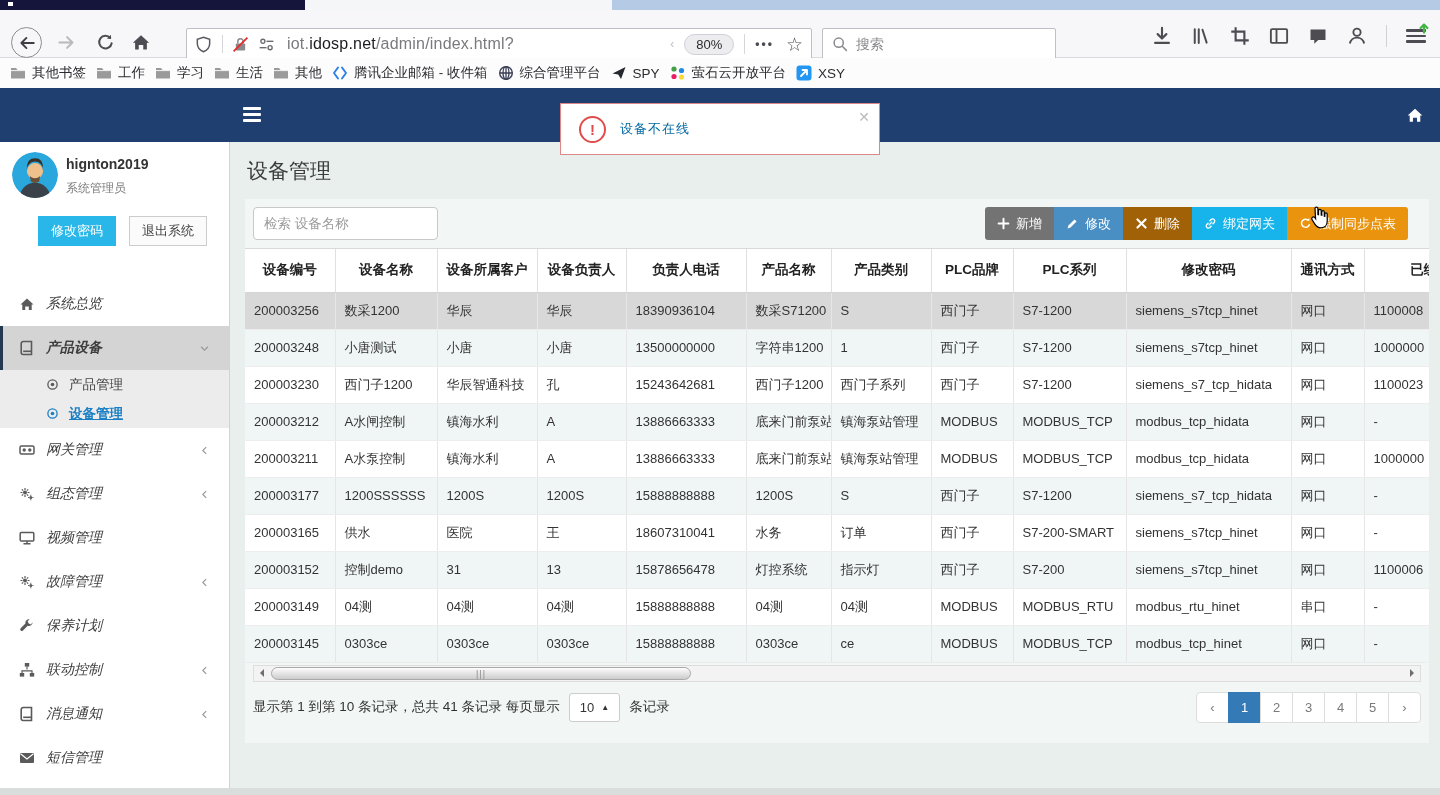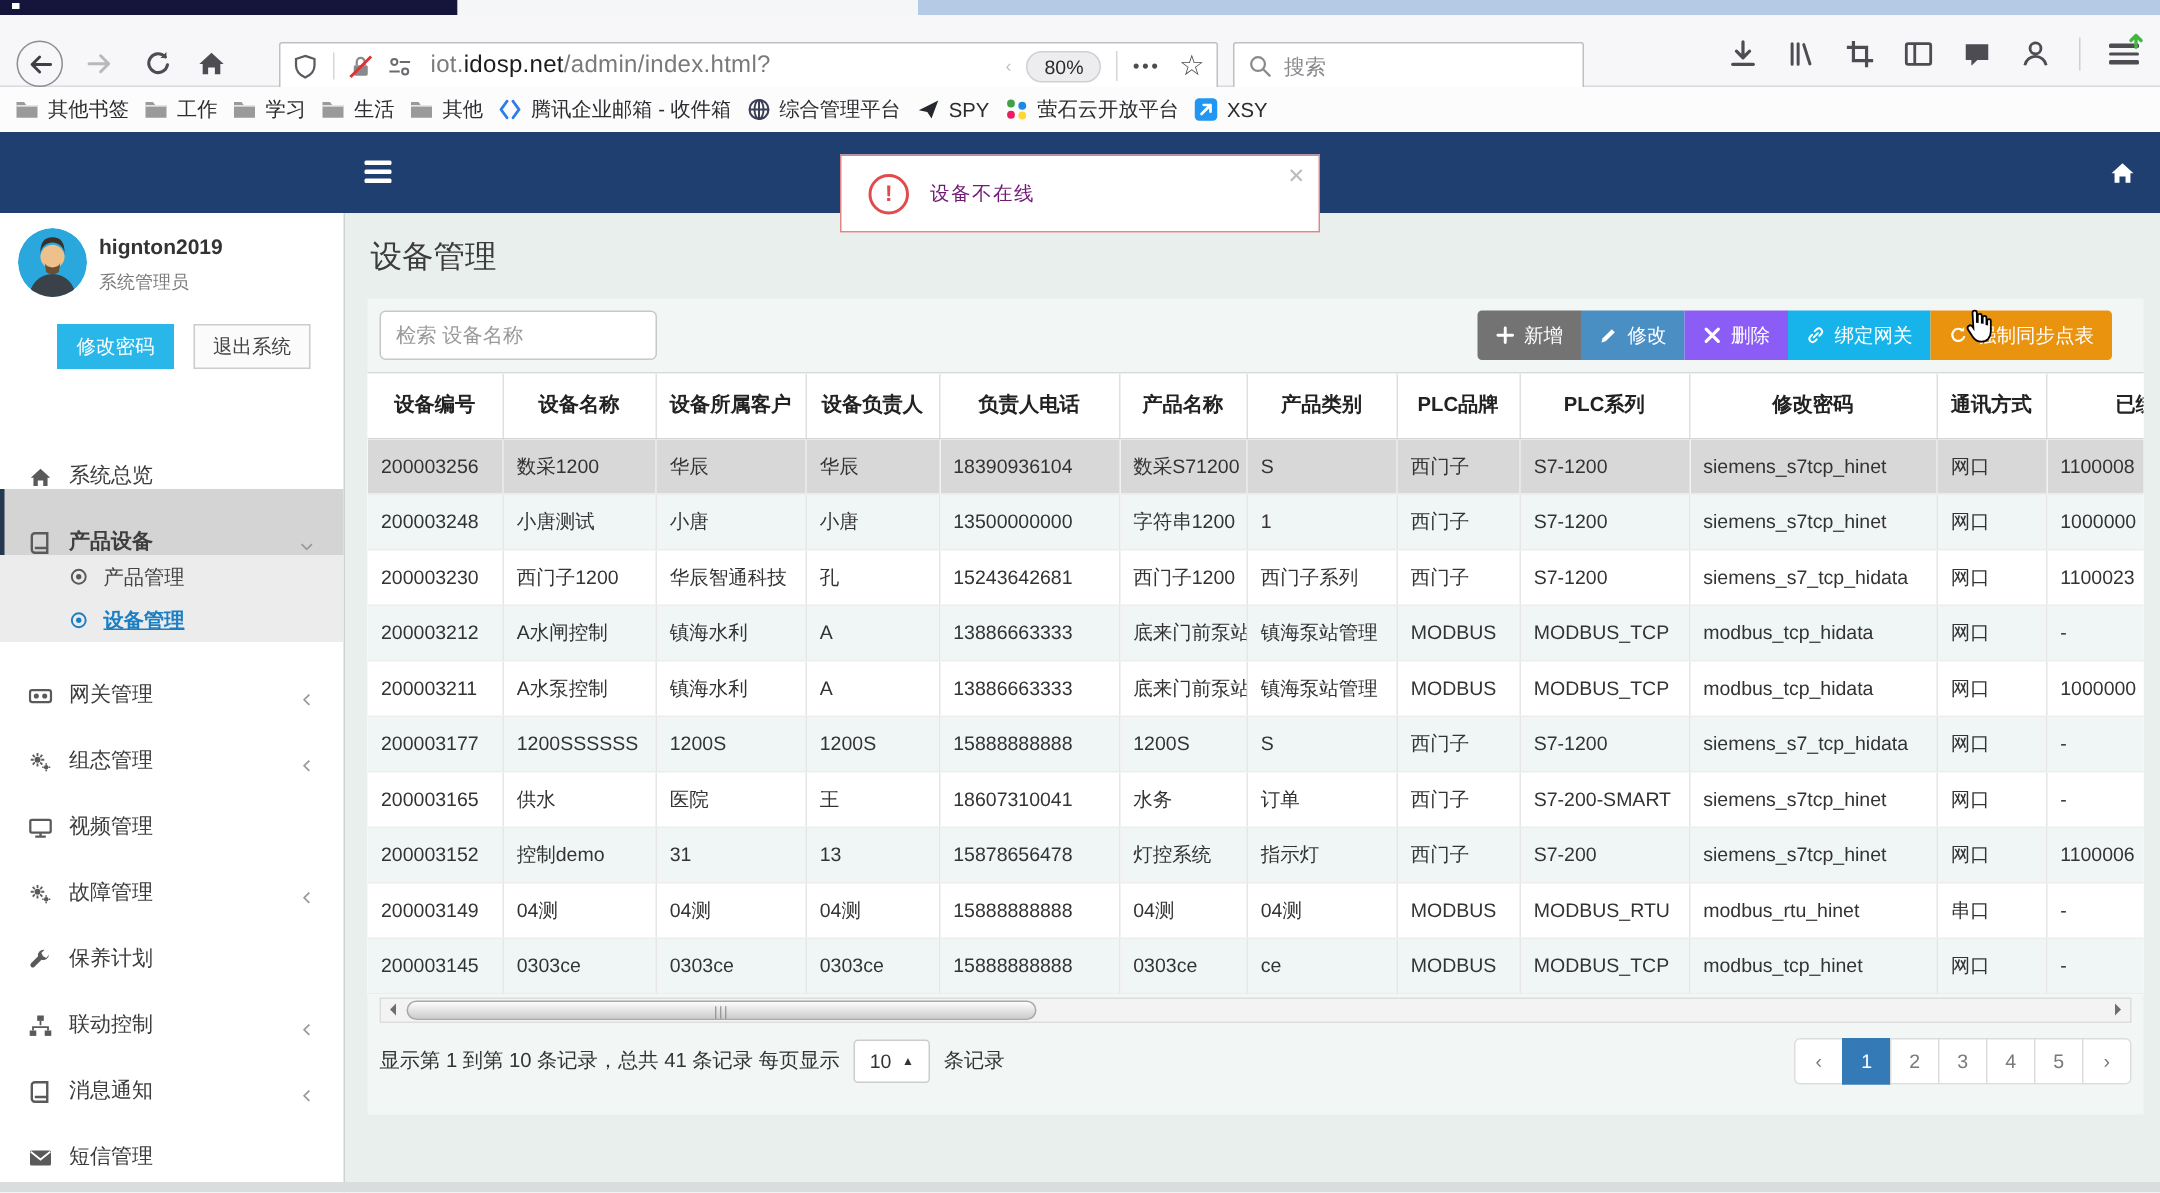--- a/index.html
+++ b/index.html
@@ -61,21 +61,21 @@
   
   .sidebar { position:absolute; top:54px; left:0; width:230px; height:653px; background:#fff; border-right:1px solid #cfd4d3; }
   .userbox { position:relative; height:140px; }
   .avatar { position:absolute; left:12px; top:10px; width:46px; height:46px; border-radius:50%; overflow:hidden; }
   .avatar svg { width:100%; height:100%; display:block; }
   .uname { position:absolute; left:66px; top:14px; font-size:14px; font-weight:bold; color:#333; }
   .urole { position:absolute; left:66px; top:38px; font-size:12px; color:#7b7b7b; }
   .btn-pwd { position:absolute; left:22px; top:74px; width:78px; height:30px; border:none; color:#fff; font-size:13px; font-family:inherit; cursor:pointer; }
   .btn-logout { position:absolute; left:129px; top:74px; width:78px; height:30px; background:#fbfbfb; border:1px solid #ccc; color:#444; font-size:13px; font-family:inherit; cursor:pointer; }
   .menu { position:absolute; top:140px; left:0; right:0; }
-  .mitem { position:relative; height:44px; display:flex; align-items:flex-end; padding-left:19px; font-size:14px; color:#3b3b3b; cursor:pointer; }
+  .mitem { position:relative; height:44px; display:flex; align-items:center; padding-left:19px; font-size:14px; color:#3b3b3b; cursor:pointer;font-style:italic; }
   .micon { display:inline-flex; width:16px; height:16px; margin-right:11px; color:#5a5a5a; flex:none; }
   .micon svg { width:100%; height:100%; }
   .chev { position:absolute; right:19px; width:11px; height:11px; color:#999; display:inline-flex; }
   .chev svg { width:100%; height:100%; }
   .mitem.parent-active { background:#d4d4d4; border-left:3px solid #24384f; padding-left:16px; font-weight:bold; color:#3e3e3e; }
   .submenu { background:#ececec; }
   .sitem { height:29px; display:flex; align-items:center; padding-left:46px; font-size:13.5px; color:#444; cursor:pointer; }
   .sitem .micon { width:13px; height:13px; margin-right:10px; }
   .sitem.active { color:#1b7fc4; font-weight:bold; text-decoration:underline; }
   .sitem.active .micon { color:#1b7fc4; }
@@ -115,21 +115,21 @@
   .size-select .caret { font-size:8px; color:#333; }
   .pager { display:flex; }
   .pg { min-width:33px; height:31px; border:1px solid #ddd; background:#fff; color:#7a7a7a; display:flex; align-items:center; justify-content:center; font-size:13px; margin-left:-1px; cursor:pointer; }
   .pg:first-child { border-radius:4px 0 0 4px; margin-left:0; }
   .pg:last-child { border-radius:0 4px 4px 0; }
   .pg.active { background:#337ab7; border-color:#337ab7; color:#fff; }
 
   
   .alert { position:absolute; left:560px; top:15px; width:320px; height:52px; background:#fff; border:1px solid #dd8888; display:flex; align-items:center; padding-left:18px; z-index:50; }
   .alert-icon { width:27px; height:27px; border:2px solid #e04b4b; border-radius:50%; color:#e04b4b; font-weight:bold; font-size:15px; display:flex; align-items:center; justify-content:center; margin-right:14px; flex:none; }
-  .alert-text { color:#701a75; font-size:13px; letter-spacing:1px; }
+  .alert-text { color:#0369a1; font-size:13px; letter-spacing:1px; }
   .alert-close { position:absolute; right:9px; top:5px; color:#bbb; font-size:14px; cursor:pointer; }
 
   .bottom-strip { position:absolute; bottom:0; left:0; width:100%; height:7px; background:#d9dddc; z-index:60; }
   .cursor { position:absolute; left:1306px; top:205px; width:24px; height:26px; z-index:99; pointer-events:none; }
 </style>
 </head>
 <body>
 
 <div class="screen">
 
@@ -539,21 +539,21 @@
                 <span>新增</span>
               </button>
               <button class="pbtn" style="background: rgb(74, 143, 196);">
                 <span class="bic">
                   <svg viewBox="0 0 16 16">
                     <path d="M2 14l1-3.5L10.5 3 13 5.5 5.5 13z" fill="currentColor"></path>
                   </svg>
                 </span>
                 <span>修改</span>
               </button>
-              <button class="pbtn" style="background: #8b5cf6;">
+              <button class="pbtn" style="background: #a16207;">
                 <span class="bic">
                   <svg viewBox="0 0 16 16">
                     <path d="M3 3l10 10M13 3 3 13" stroke="currentColor" stroke-width="2.6" stroke-linecap="round"></path>
                   </svg>
                 </span>
                 <span>删除</span>
               </button>
               <button class="pbtn" style="background: rgb(22, 180, 234);">
                 <span class="bic">
                   <svg viewBox="0 0 16 16">

